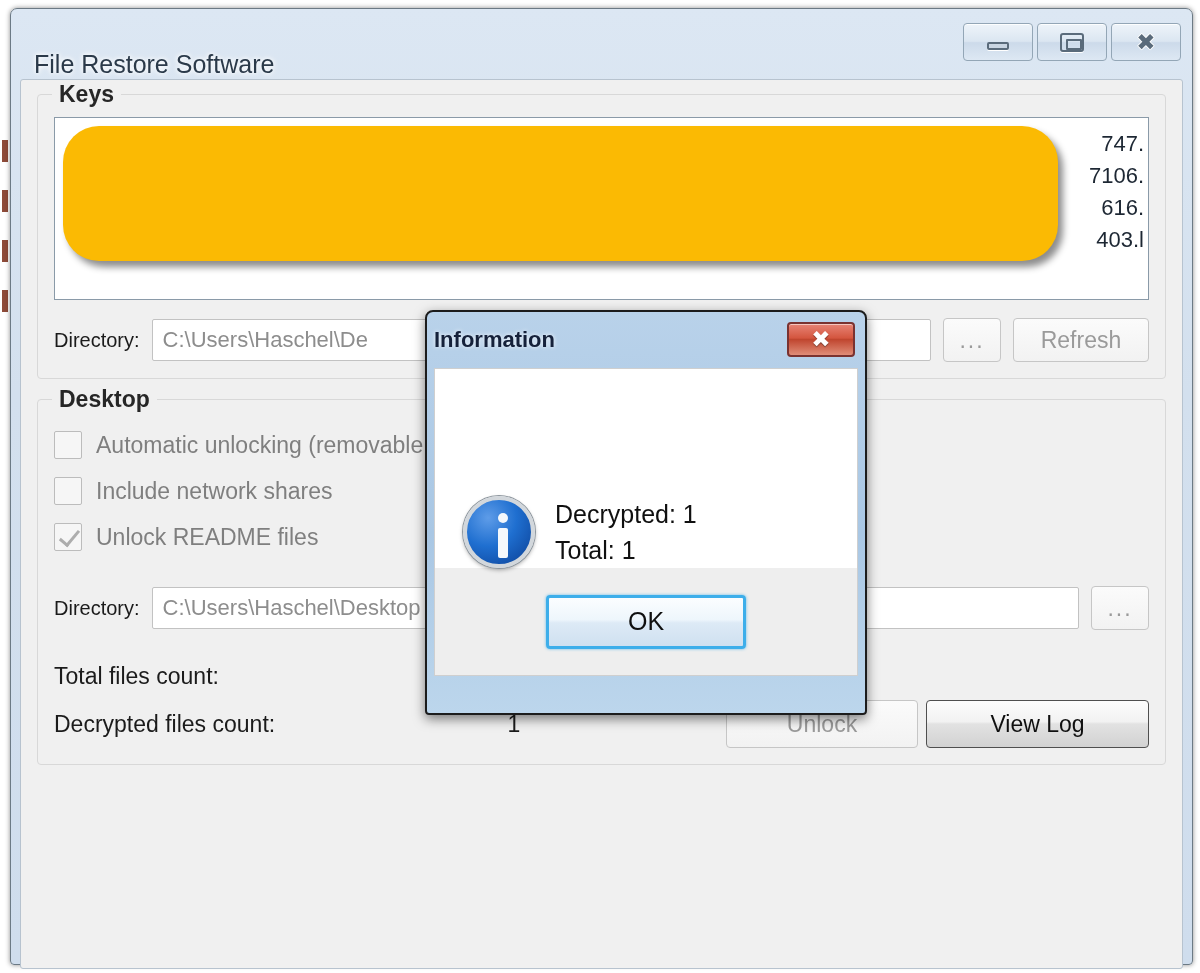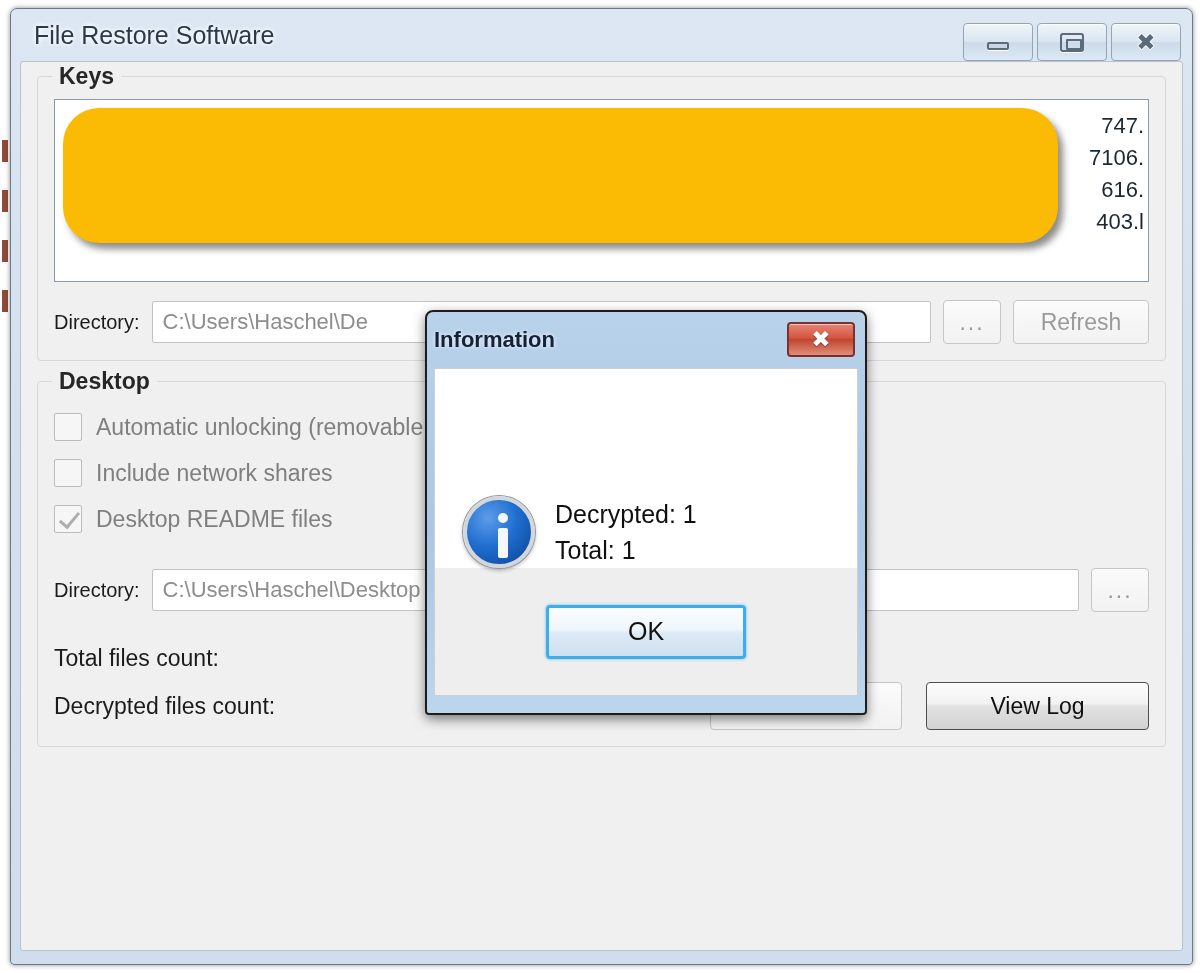--- a/index.html
+++ b/index.html
@@ -30,23 +30,23 @@
     width: 1183px; height: 957px;
     background: linear-gradient(to bottom, #dce7f3 0%, #d3e0ee 40%, #cfdded 100%);
     border: 1px solid #6c7a85;
     border-radius: 7px 7px 4px 4px;
     box-shadow: 0 0 5px rgba(0,0,0,.45);
     padding: 0 9px 9px 9px;
   }
 
   
   #titlebar {
-    height: 52px;
-    position: relative;
-    display: flex; align-items: center;
+    height: 70px;
+    position: relative;
+    display: flex; align-items: flex-end;
   }
   #window-title {
     font-size: 25px;
     color: #2b3a4a;
     margin-left: 14px;
     text-shadow: 0 0 4px #ffffff, 0 0 6px #ffffff;
     white-space: nowrap;
   }
   #titlebar-buttons {
     position: absolute; right: 2px; top: 14px;
@@ -234,21 +234,21 @@
   .count-row {
     display: flex; align-items: center;
     height: 48px;
     font-size: 23px;
     color: #1b1b1b;
   }
   .count-label { width: 430px; }
   .count-value { width: 60px; text-align: center; }
   .count-actions {
     margin-left: auto;
-    display: flex; gap: 24px; padding-left: 31px;
+    display: flex; gap: 8px; padding-left: 31px;
   }
   .btn-unlock { width: 192px; height: 48px; }
   .btn-viewlog { width: 223px; height: 48px; }
 
   
   #dialog {
     position: absolute;
     left: 425px; top: 310px;
     width: 442px; height: 405px;
     background: linear-gradient(to bottom, #b9d2ea 0%, #a9c7e4 55%, #bcd6ec 100%);
@@ -314,21 +314,21 @@
     border-radius: 2px;
   }
   #dialog-message {
     font-size: 25px;
     color: #101010;
     line-height: 36px;
     white-space: pre-line;
   }
   #dialog-footer {
     background: #eeeeee;
-    height: 128px;
+    height: 108px;
     border: 1px solid #cfcfcf;
     border-top: none;
     display: flex; align-items: center; justify-content: center;
   }
   #dialog-ok {
     width: 200px; height: 54px;
     border-radius: 4px;
     border: 3px solid #3daeea;
     background: linear-gradient(to bottom, #fbfdff 0%, #eef6fc 45%, #ddeaf6 52%, #cfe0f0 100%);
     display: flex; align-items: center; justify-content: center;
@@ -394,21 +394,21 @@
         <div class="check-row">
           <span class="cb"></span>
           <span class="cb-label">Automatic unlocking (removable drives &amp; network shares)</span>
         </div>
         <div class="check-row">
           <span class="cb"></span>
           <span class="cb-label">Include network shares</span>
         </div>
         <div class="check-row">
           <span class="cb checked"></span>
-          <span class="cb-label">Desktop README files</span>
+          <span class="cb-label">Unlock README files</span>
         </div>
 
         <div class="row" style="margin-top:26px;">
           <span class="field-label">Directory:</span>
           <span class="textinput">
             <span>C:\Users\Haschel\Desktop</span>
             <span class="redact" id="redact-dir2"></span>
           </span>
           <span class="btn btn-dots">...</span>
         </div>

